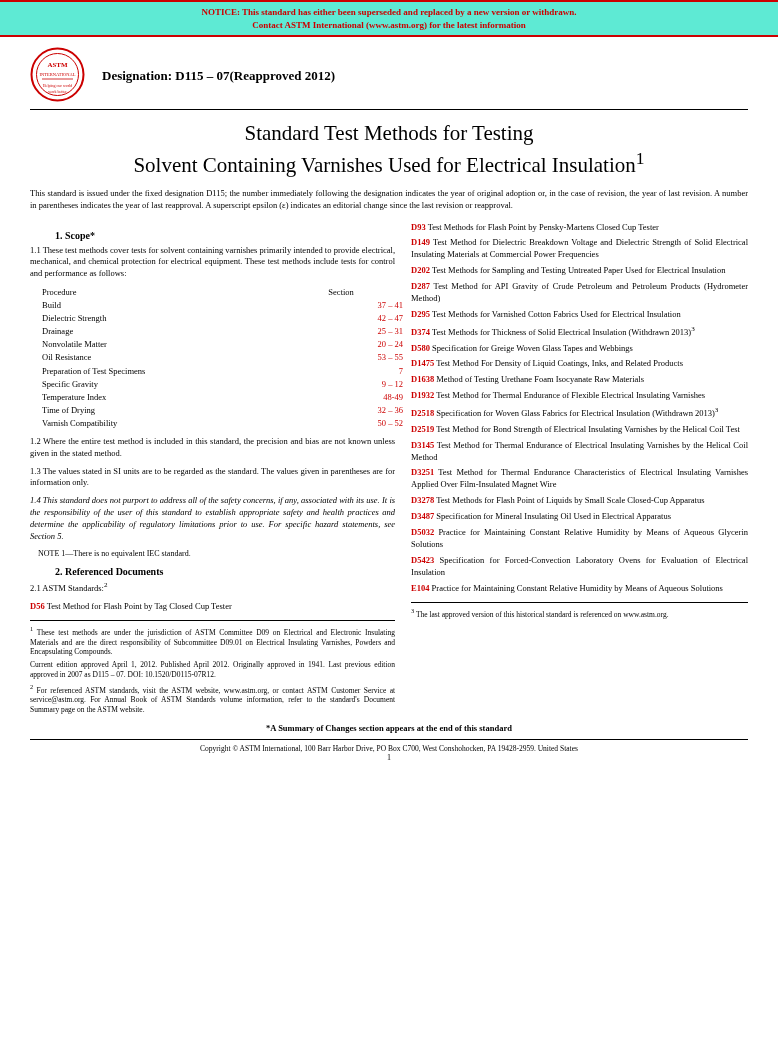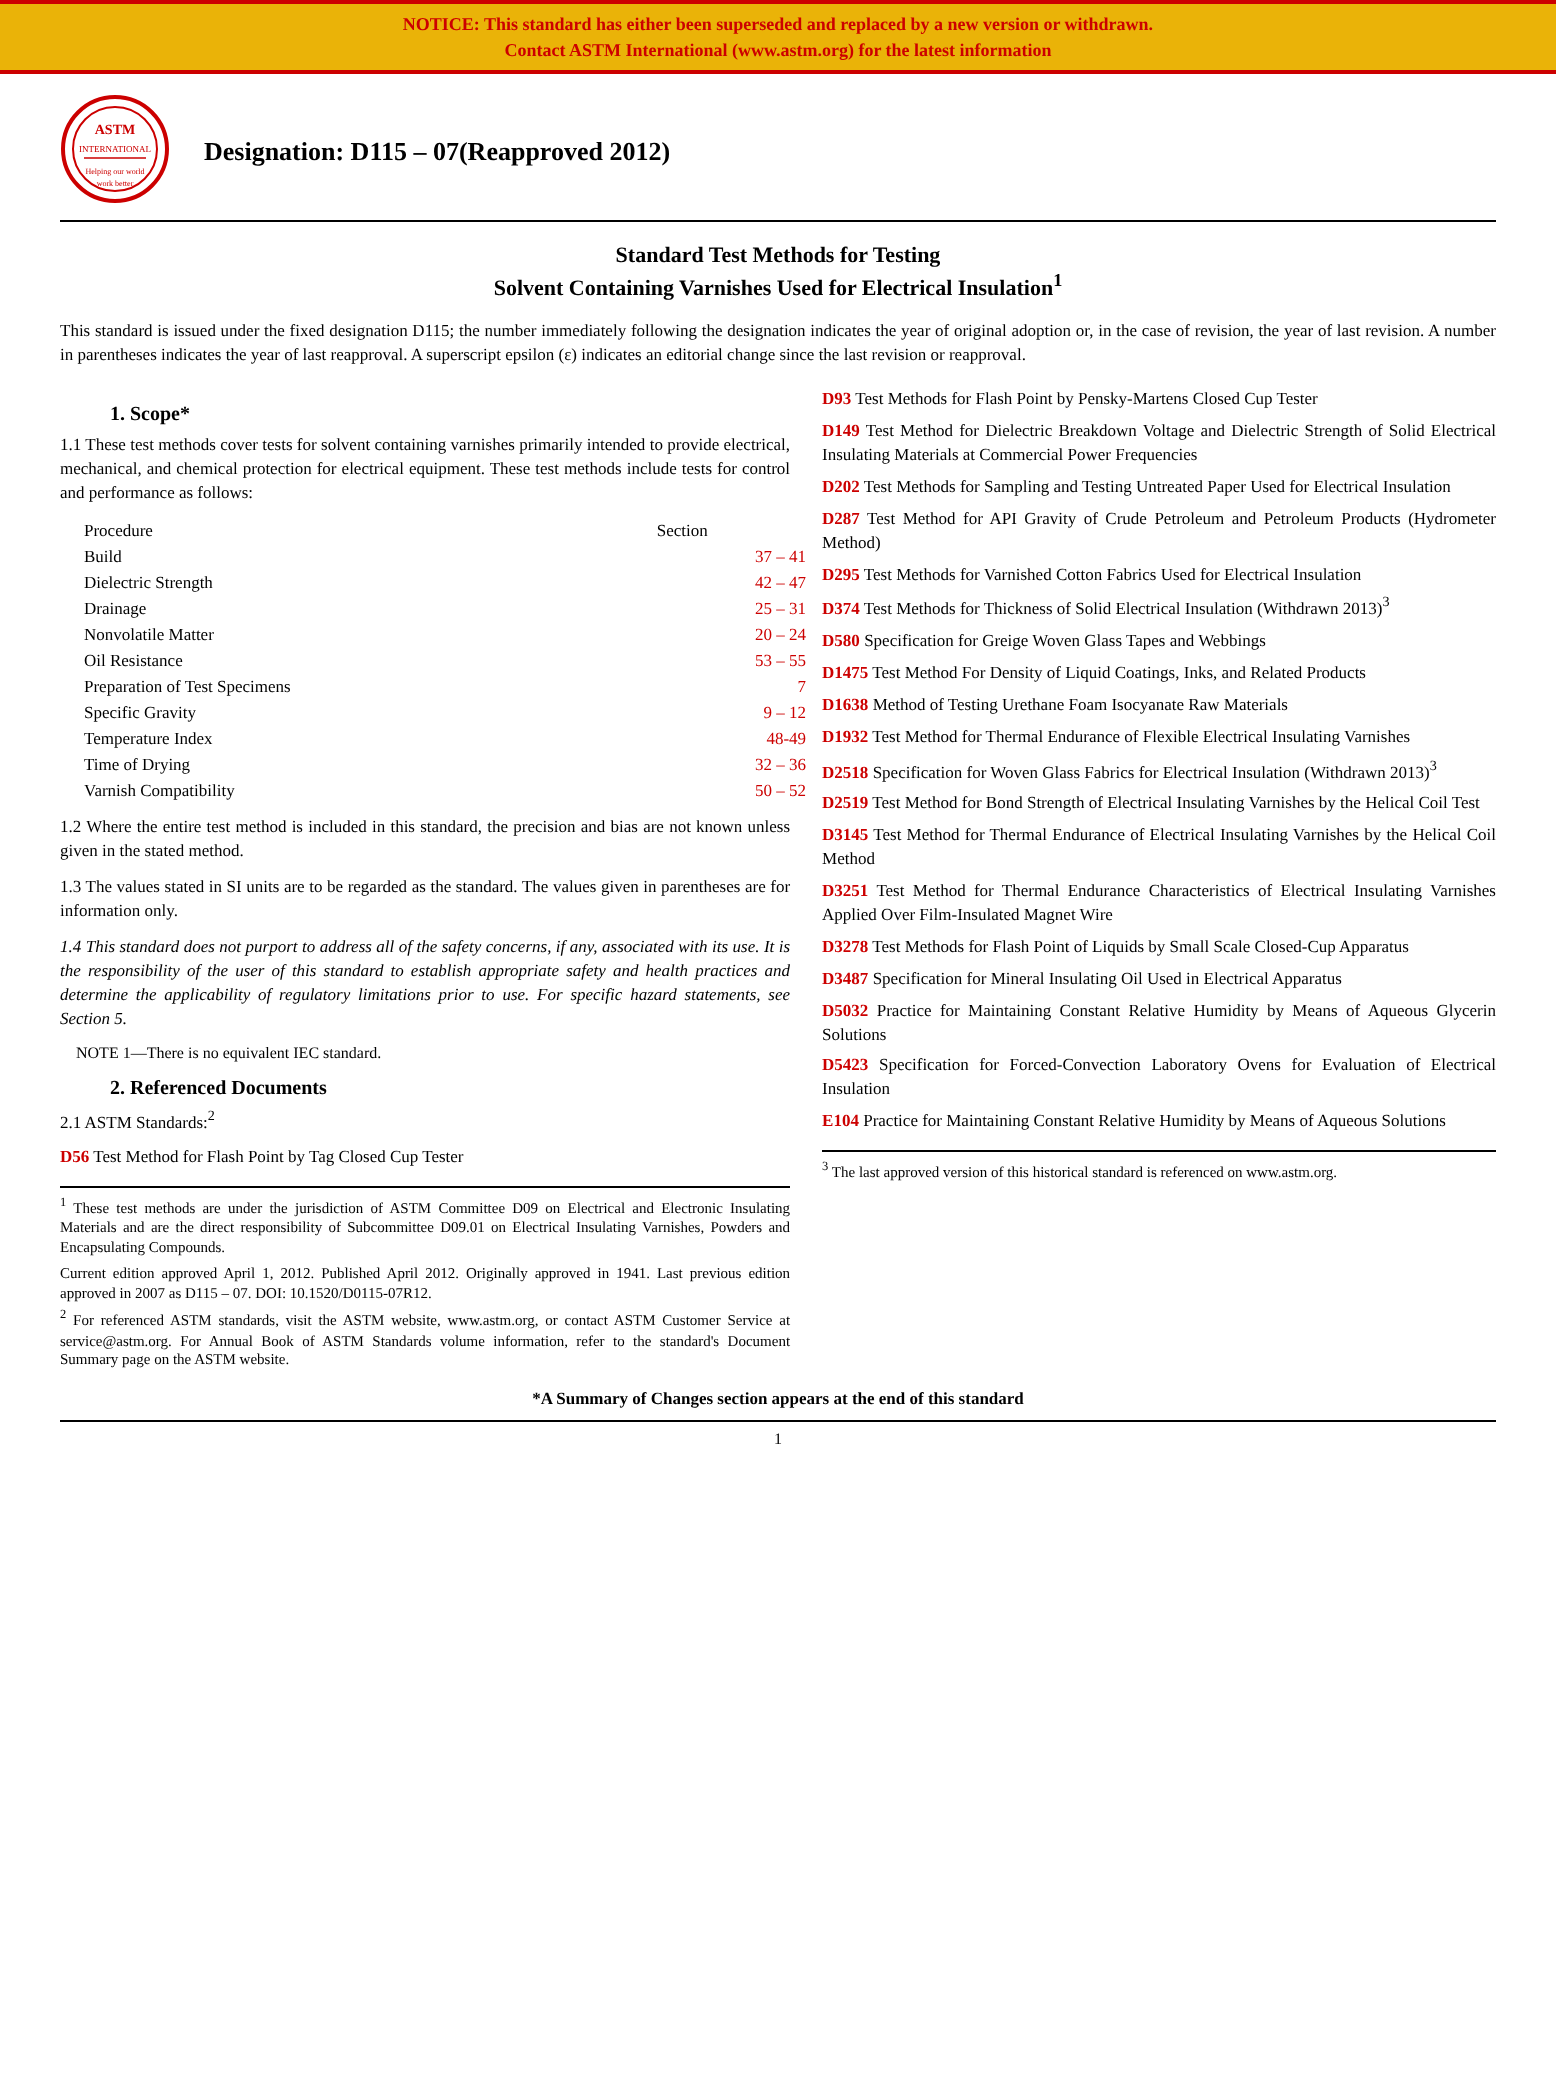--- a/index.html
+++ b/index.html
@@ -5,21 +5,21 @@
     * { margin: 0; padding: 0; box-sizing: border-box; }
     body {
       font-family: 'Times New Roman', Times, serif;
       font-size: 9.5px;
       background: #fff;
       color: #000;
       width: 778px;
       min-height: 1041px;
     }
     .notice-bar {
-      background: #eab308;
+      background: #5eead4;
       border-top: 2px solid #cc0000;
       border-bottom: 2px solid #cc0000;
       text-align: center;
       padding: 4px 8px;
       font-size: 9px;
       color: #cc0000;
       font-weight: bold;
       line-height: 1.4;
     }
     .page-content {
@@ -46,22 +46,22 @@
     }
     .designation-text {
       font-size: 13px;
       font-weight: bold;
     }
     .main-title {
       text-align: center;
       margin: 10px 0 8px 0;
     }
     .main-title h1 {
-      font-size: 11px;
-      font-weight: bold;
+      font-size: 21px;
+      font-weight: normal;
       line-height: 1.3;
     }
     .intro-text {
       font-size: 8.5px;
       text-align: justify;
       margin-bottom: 10px;
       line-height: 1.4;
     }
     .two-col {
       display: flex;
@@ -303,15 +303,16 @@
       <div class="footnote-divider"></div>
       <div class="footnote-text">
         <sup>3</sup> <span id="fn3-text">The last approved version of this historical standard is referenced on www.astm.org.</span>
       </div>
     </div>
   </div>
 
   <div class="summary-line">*A Summary of Changes section appears at the end of this standard</div>
 
   <div class="footer-bar">
+    <div class="copyright-line">Copyright © ASTM International, 100 Barr Harbor Drive, PO Box C700, West Conshohocken, PA 19428-2959. United States</div>
     <div>1</div>
   </div>
 </div>
 
 </body></html>

